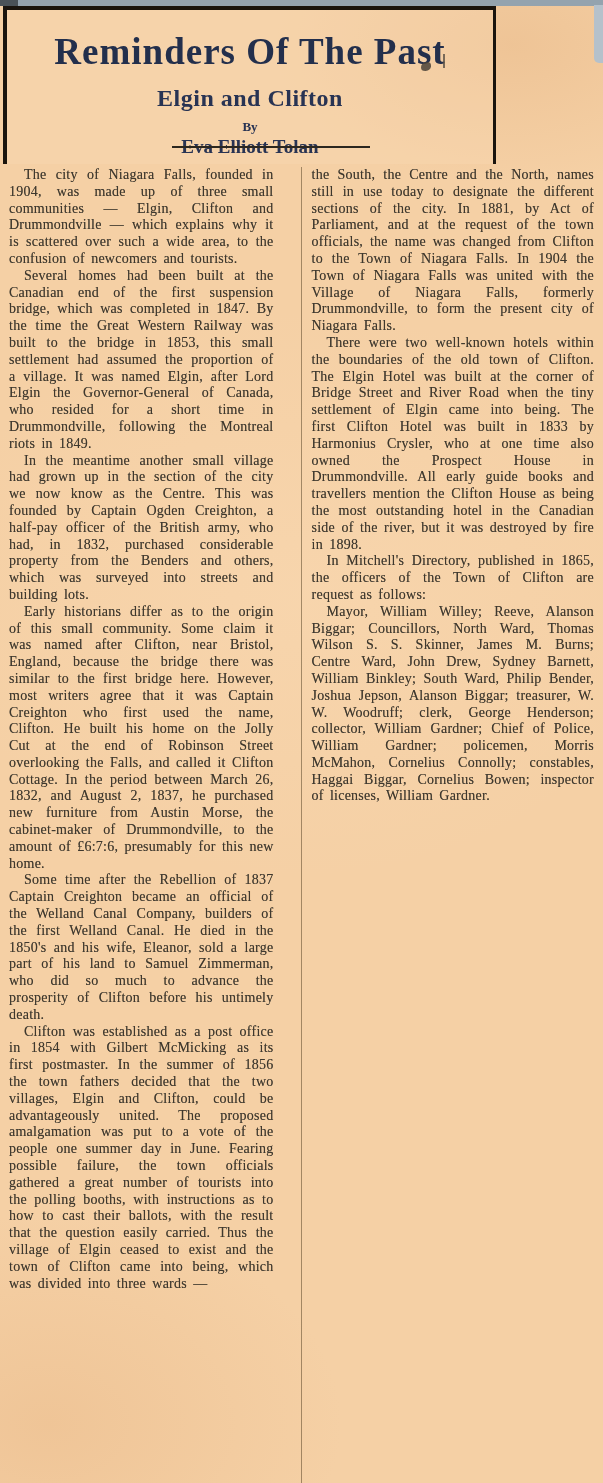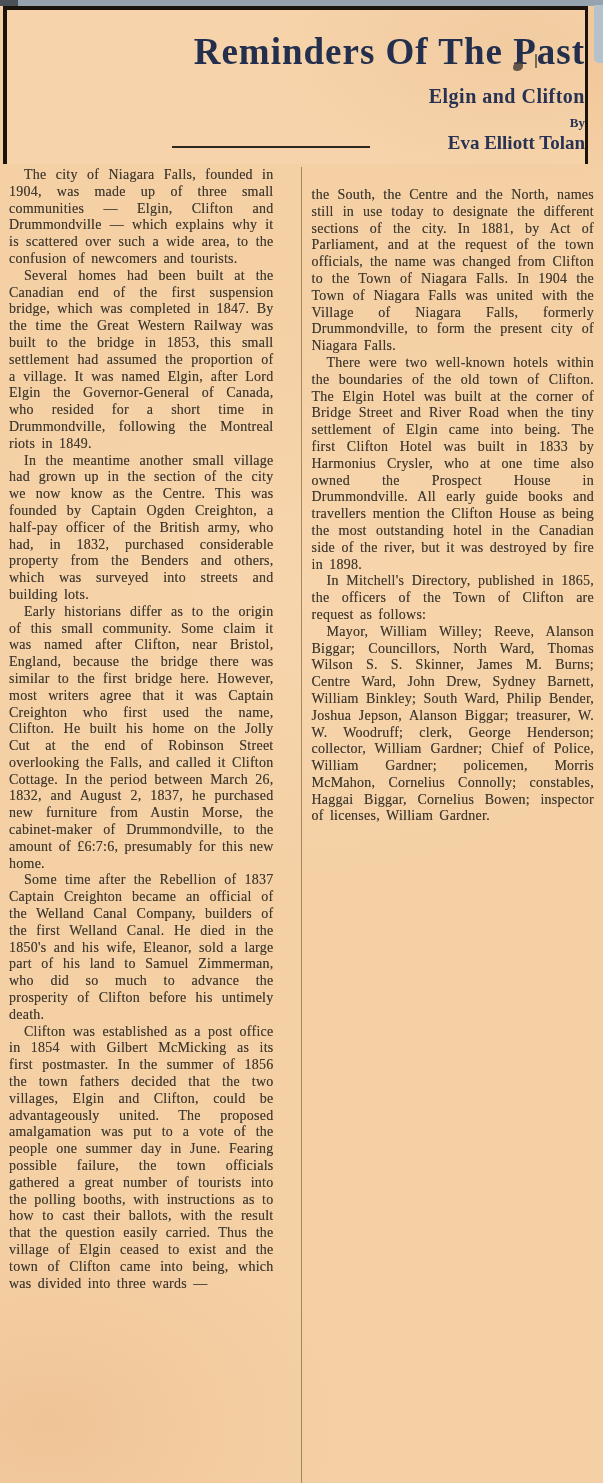--- a/index.html
+++ b/index.html
@@ -19,36 +19,36 @@
   }
   .scan-strip {
     position: absolute; top: 0; left: 0; right: 0; height: 6px;
     background: linear-gradient(to right, #4a5258 0 18px, #94a3ae 18px);
   }
   .scan-edge {
     position: absolute; top: 5px; right: 0; width: 9px; height: 58px;
     background: #b5c1cb; border-radius: 0 0 0 5px;
   }
   .header-box {
-    position: absolute; top: 6px; left: 3px; width: 585px; height: 158px;
+    position: absolute; top: 6px; left: 3px; width: 493px; height: 158px;
     box-sizing: border-box;
     border-top: 4px solid #1a140d;
     border-left: 4px solid #1a140d;
     border-right: 3px solid #1a140d;
     background: rgba(250, 219, 180, 0.35);
-    text-align: right;
+    text-align: center;
   }
   .article-title {
     margin-top: 20px;
     font-size: 37px; font-weight: 700; letter-spacing: 1px;
     color: #232f4c;
   }
   .article-subtitle {
     margin-top: 12px;
-    font-size: 20px; font-weight: 700; letter-spacing: .5px;
+    font-size: 24px; font-weight: 700; letter-spacing: .5px;
     color: #283353;
   }
   .byline-label {
     margin-top: 7px;
     font-size: 13px; font-weight: 700;
     color: #283353;
   }
   .byline-author {
     margin-top: 1px;
     font-size: 19px; font-weight: 700;
@@ -70,21 +70,21 @@
   }
   .columns {
     position: absolute; top: 167px; left: 9px; right: 9px; bottom: 0;
     display: flex;
   }
   .col {
     box-sizing: border-box;
     width: 50%;
   }
   .col-left  { padding-right: 27px; border-right: 1px solid rgba(92, 72, 44, .55); }
-  .col-right { padding-left: 10px; margin-top: 20px; }
+  .col-right { padding-left: 10px; }
   .col p {
     margin: 0;
     font-size: 14px;
     line-height: 16.8px;
     text-align: justify;
     text-indent: 15px;
     letter-spacing: .25px;
     word-spacing: 2.5px;
     color: #3e382e;
     text-shadow: 0 0 .4px rgba(62,56,46,.55);

